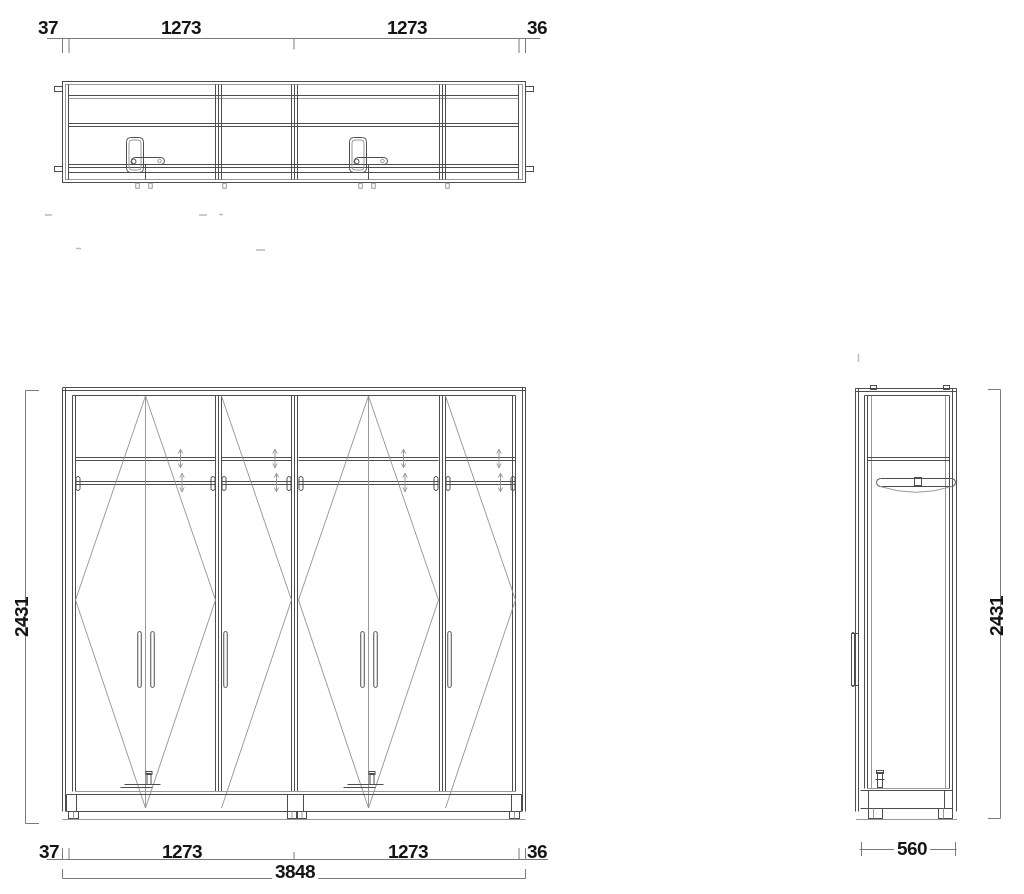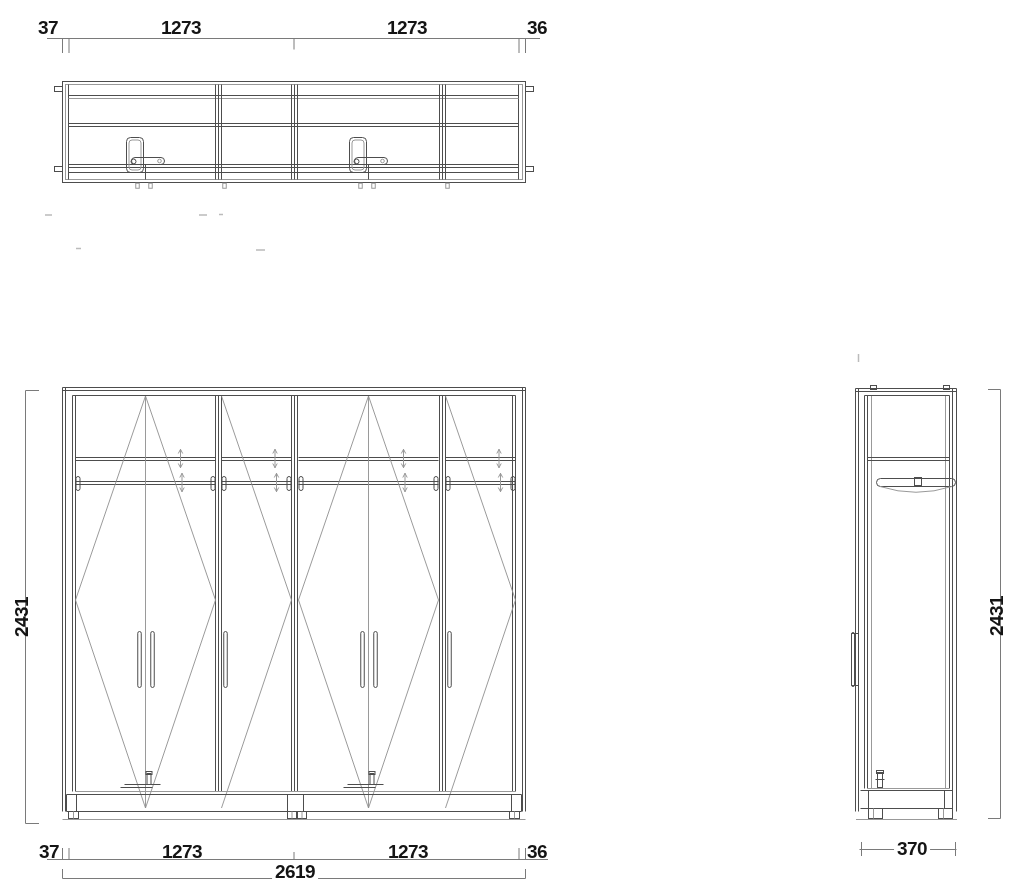--- a/index.html
+++ b/index.html
@@ -161,19 +161,19 @@
 
 <div class="dim" style="left:48px;top:27px;">37</div>
 <div class="dim" style="left:181px;top:27px;">1273</div>
 <div class="dim" style="left:407px;top:27px;">1273</div>
 <div class="dim" style="left:537px;top:27px;">36</div>
 
 <div class="dim" style="left:49px;top:851px;">37</div>
 <div class="dim" style="left:182px;top:851px;">1273</div>
 <div class="dim" style="left:408px;top:851px;">1273</div>
 <div class="dim" style="left:537px;top:851px;">36</div>
-<div class="dim bg" style="left:295px;top:871px;">2619</div>
+<div class="dim bg" style="left:295px;top:871px;">3848</div>
 
 <div class="dim rot" style="left:21px;top:617px;">2431</div>
 <div class="dim rot" style="left:996px;top:616px;">2431</div>
-<div class="dim bg" style="left:912px;top:848px;">370</div>
+<div class="dim bg" style="left:912px;top:848px;">560</div>
 
 </div>
 
 </body></html>

